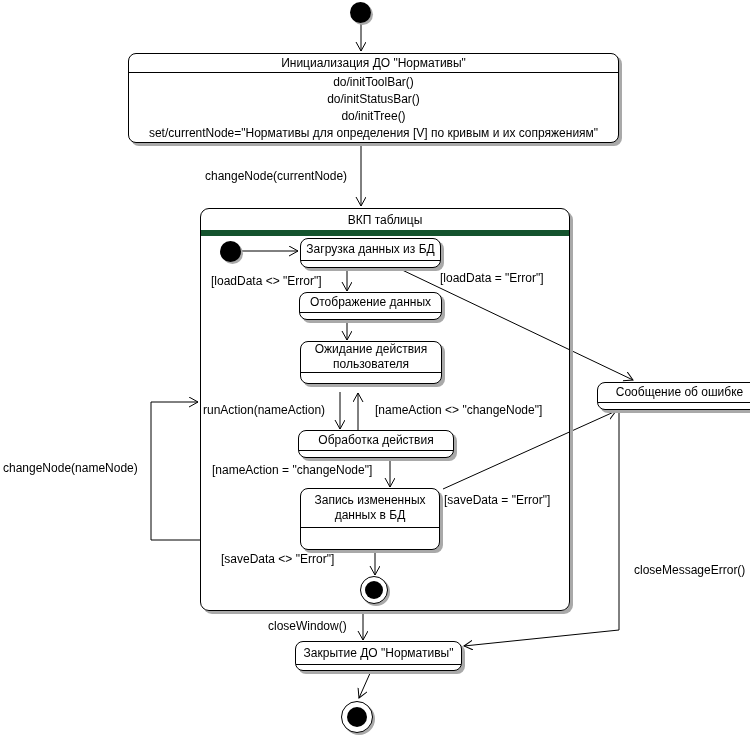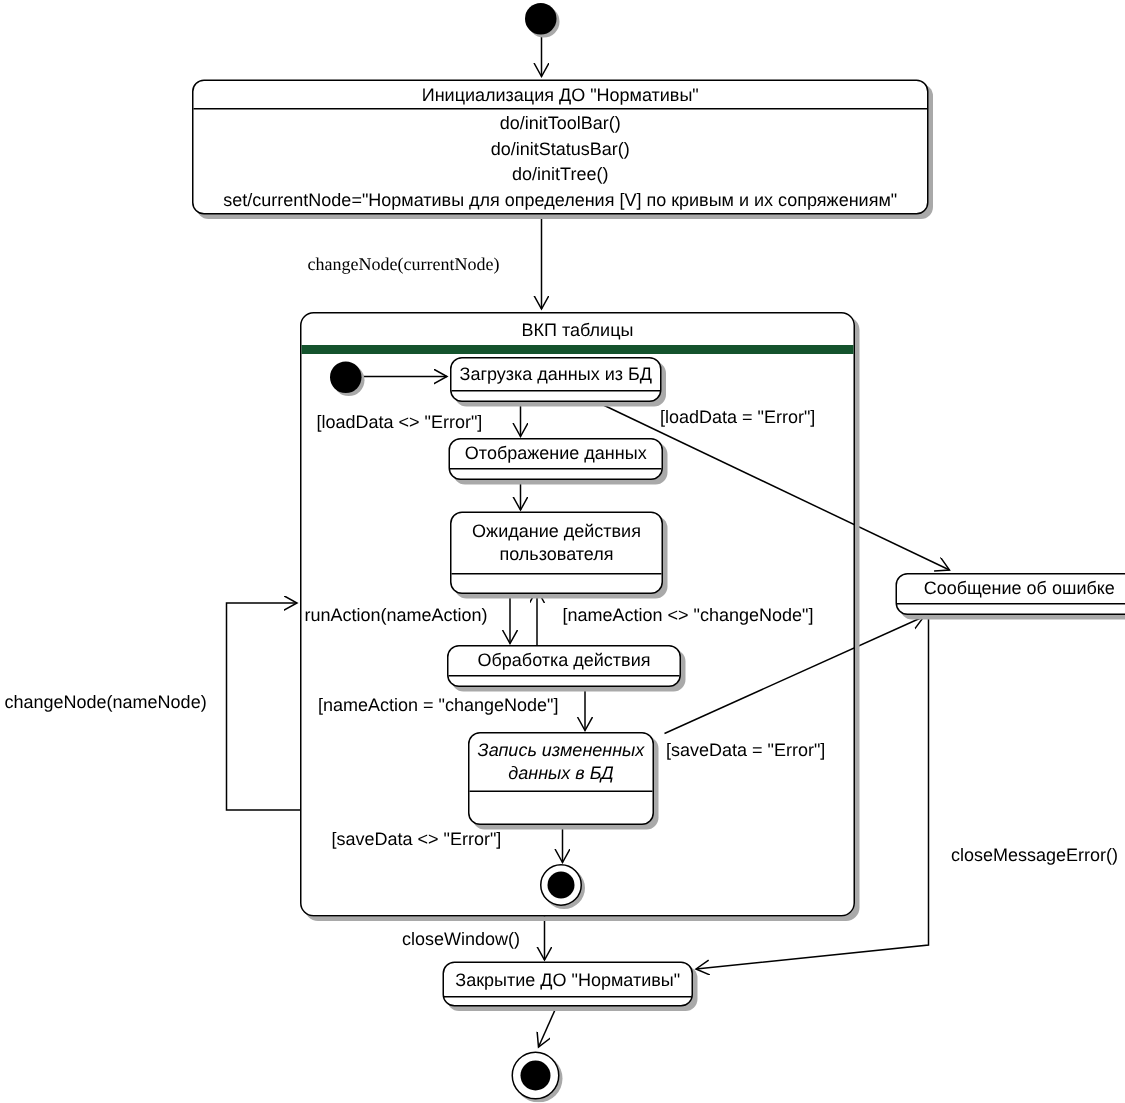--- a/index.html
+++ b/index.html
@@ -98,46 +98,46 @@
   <div class="state" style="left:300px; top:238px; width:141px; height:30px;">
     <div class="title">Загрузка данных из БД</div>
     <div class="foot" style="height:6px;"></div>
   </div>
 
   <div class="state" style="left:299px; top:292px; width:143px; height:28px;">
     <div class="title">Отображение данных</div>
     <div class="foot" style="height:6px;"></div>
   </div>
 
-  <div class="state" style="left:300px; top:341px; width:142px; height:55px;">
+  <div class="state" style="left:300px; top:341px; width:142px; height:43px;">
     <div class="title">Ожидание действия пользователя</div>
     <div class="foot" style="height:12px;"></div>
   </div>
 
   <div class="state" style="left:298px; top:430px; width:156px; height:28px;">
     <div class="title">Обработка действия</div>
     <div class="foot" style="height:6px;"></div>
   </div>
 
-  <div class="state" style="left:312px; top:488px; width:124px; height:62px;font-style:italic;">
+  <div class="state" style="left:300px; top:488px; width:140px; height:62px;">
     <div class="title">Запись измененных данных в БД</div>
     <div class="foot" style="height:21px;"></div>
   </div>
 
   <div class="state" style="left:597px; top:382px; width:165px; height:28px;">
     <div class="title">Сообщение об ошибке</div>
     <div class="foot" style="height:6px;"></div>
   </div>
 
   <div class="state" style="left:295px; top:641px; width:167px; height:30px;">
     <div class="title">Закрытие ДО "Нормативы"</div>
     <div class="foot" style="height:5px;"></div>
   </div>
 
-  <div class="lbl" style="left:205px; top:170px;font-family:Liberation Serif, serif;">changeNode(currentNode)</div>
+  <div class="lbl" style="left:205px; top:170px;">changeNode(currentNode)</div>
   <div class="lbl" style="left:211px; top:275px;">[loadData &lt;&gt; "Error"]</div>
   <div class="lbl" style="left:440px; top:272px;">[loadData = "Error"]</div>
   <div class="lbl" style="left:203px; top:404px;">runAction(nameAction)</div>
   <div class="lbl" style="left:375px; top:404px;">[nameAction &lt;&gt; "changeNode"]</div>
   <div class="lbl" style="left:212px; top:464px;">[nameAction = "changeNode"]</div>
   <div class="lbl" style="left:444px; top:494px;">[saveData = "Error"]</div>
   <div class="lbl" style="left:221px; top:553px;">[saveData &lt;&gt; "Error"]</div>
   <div class="lbl" style="left:3px; top:462px;">changeNode(nameNode)</div>
   <div class="lbl" style="left:268px; top:620px;">closeWindow()</div>
   <div class="lbl" style="left:634px; top:520px;margin-top:44px;">closeMessageError()</div>

